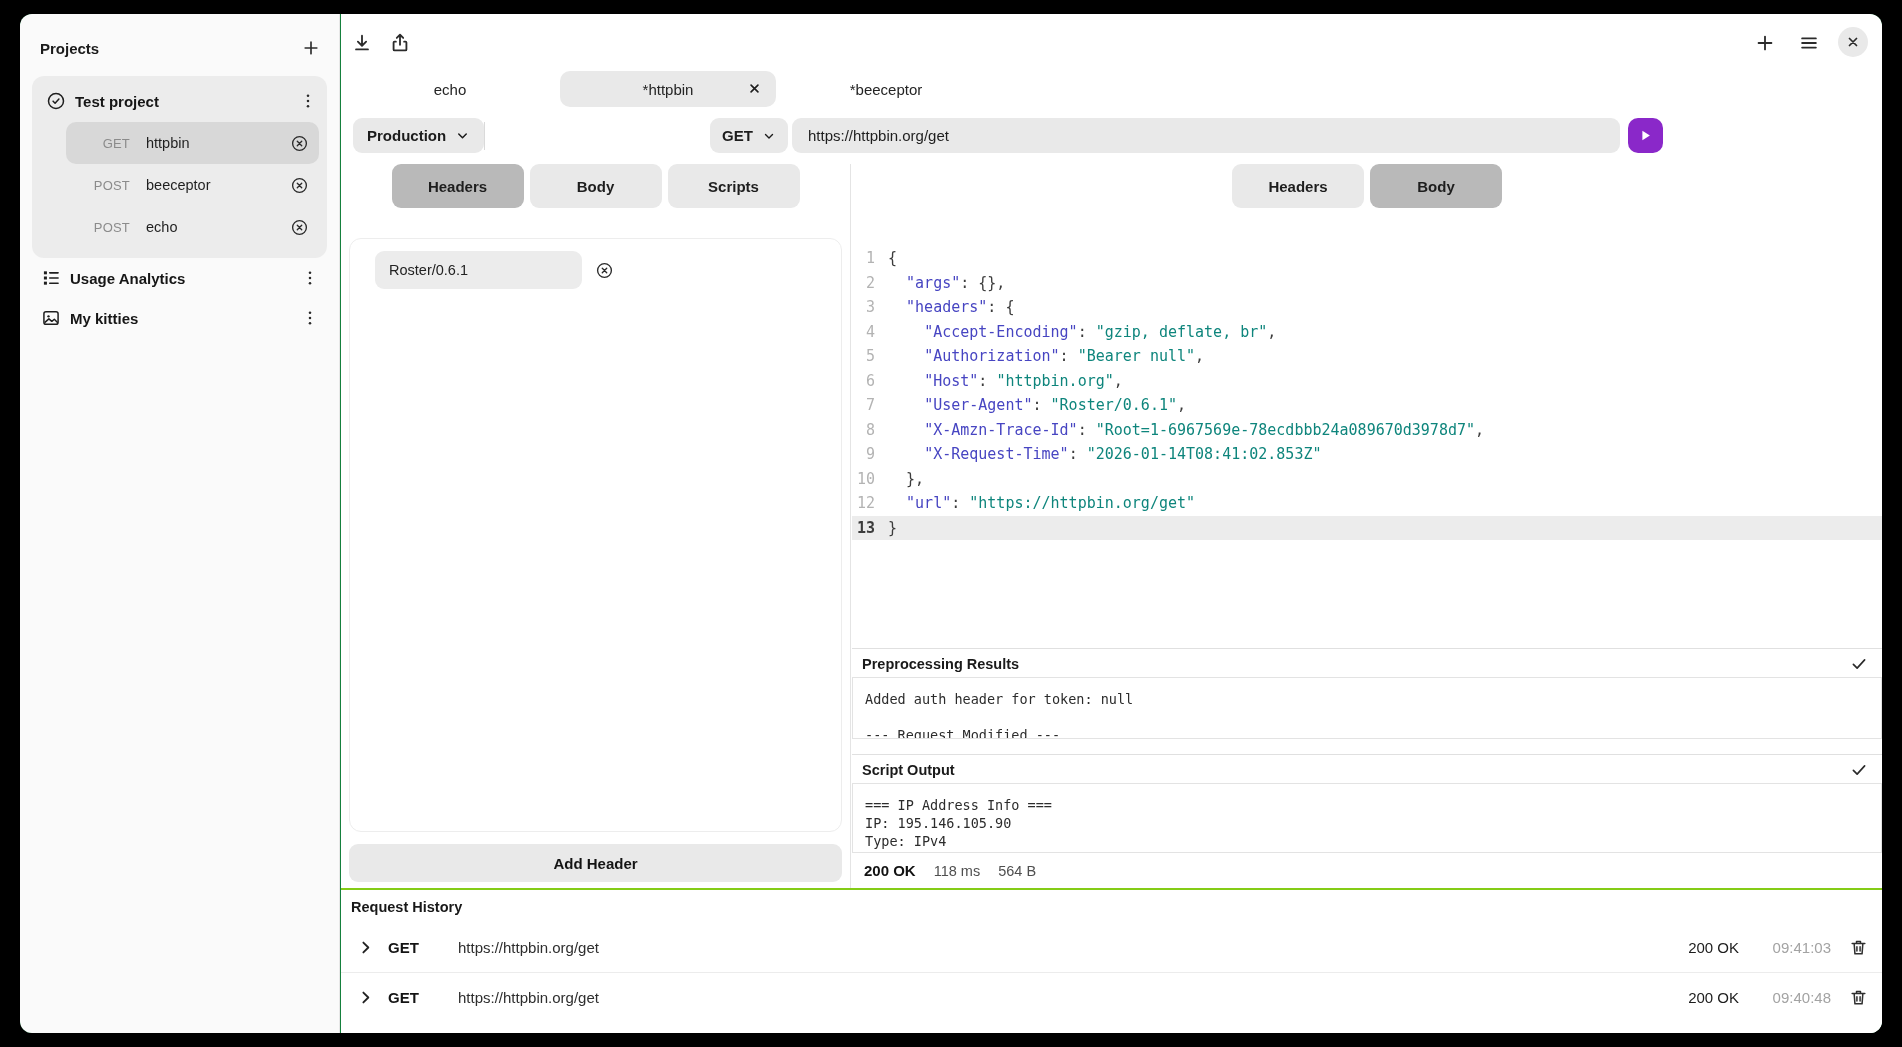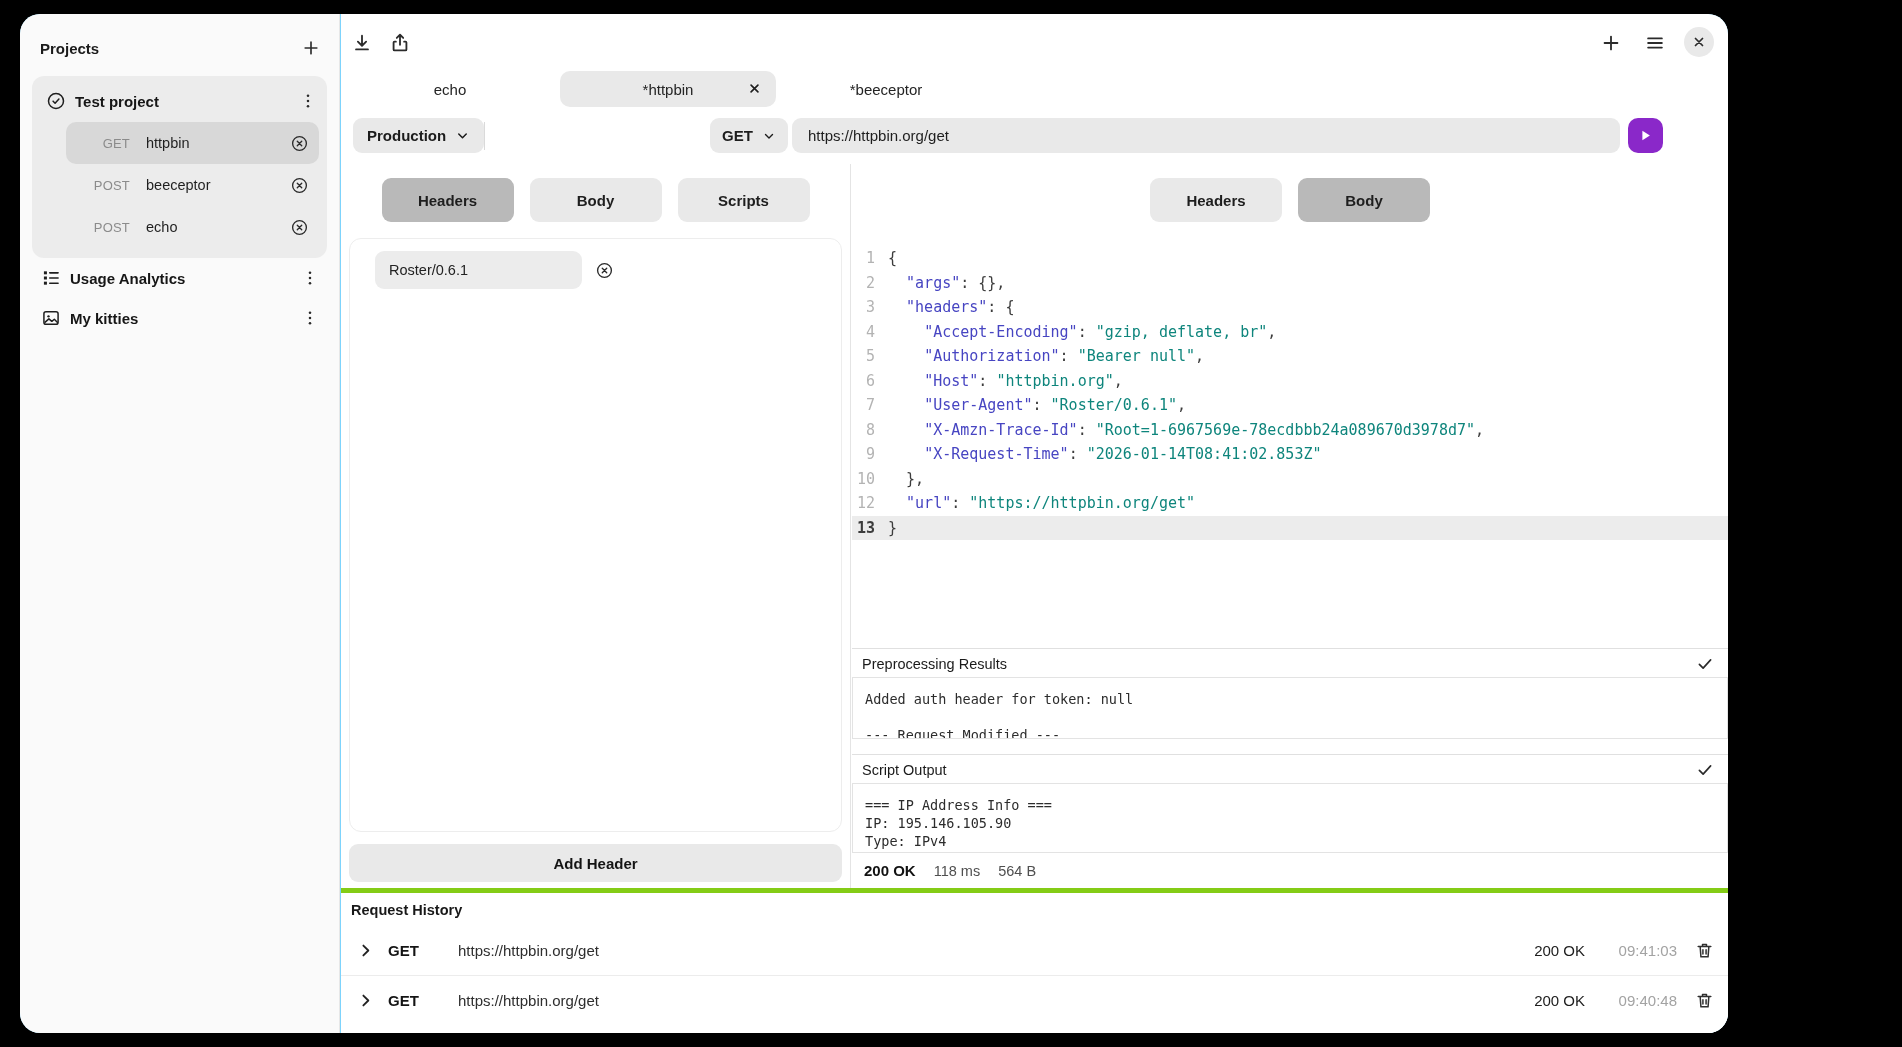--- a/index.html
+++ b/index.html
@@ -7,22 +7,22 @@
   body {
     background:#000;
     font-family:"Liberation Sans", sans-serif;
     position:relative;
     color:#1c1c1c;
     overflow:hidden;
   }
   svg { display:block; }
 
   .window {
-    position:absolute; left:20px; top:14px; width:1708px; height:1019px;
-    background:#7dd3fc; border-radius:20px; overflow:hidden;
+    position:absolute; left:20px; top:14px; width:1862px; height:1019px;
+    background:#15803d; border-radius:12px; overflow:hidden;
   }
 
   
   .sidebar {
     position:absolute; left:0; top:0; width:320px; height:100%;
     background:#fafafa; border-right:1px solid #e7e7e7;
   }
   .sb-header { display:flex; align-items:center; justify-content:space-between; padding:24px 18px 10px 20px; }
   .sb-title { font-size:15px; font-weight:700; color:#1b1b1b; }
   .icon-plain { color:#2d2d2d; cursor:pointer; }
@@ -78,21 +78,21 @@
   }
   .send-btn {
     position:absolute; left:1287px; top:0; width:35px; height:35px;
     background:#8a28c9; border:none; border-radius:10px;
     display:flex; align-items:center; justify-content:center; cursor:pointer;
   }
 
   .panels { position:absolute; top:150px; left:0; right:0; bottom:145px; }
 
   .req-panel { position:absolute; left:0; top:0; bottom:0; width:510px; border-right:1px solid #e4e4e4; }
-  .seg-tabs { display:flex; justify-content:center; gap:16px; margin-top:14px; }
+  .seg-tabs { display:flex; justify-content:center; gap:6px; }
   .seg-tab {
     width:132px; height:44px; display:flex; align-items:center; justify-content:center;
     background:#e9e9e9; border:none; border-radius:9px;
     font-family:inherit; font-size:15px; font-weight:600; color:#1e1e1e; cursor:pointer;
   }
   .seg-tab.active { background:#b9b9b9; font-weight:700; }
 
   .hdr-card {
     position:absolute; left:8px; right:8px; top:74px; bottom:56px;
     background:#fff; border:1px solid #ededed; border-radius:12px; padding:12px;
@@ -122,36 +122,36 @@
   .lc { margin-left:13px; }
   .tk-k { color:#4745c2; }
   .tk-s { color:#0e857c; }
   .tk-p { color:#3c3c3c; }
 
   .sect { position:absolute; left:0; right:0; }
   .sect-pre { top:484px; }
   .sect-script { top:590px; }
   .sect-header { display:flex; align-items:center; justify-content:space-between;
     border-top:1px solid #e0e0e0; padding:6px 14px 4px 10px; }
-  .sect-title { font-size:14.5px; font-weight:400; color:#1a1a1a; }
+  .sect-title { font-size:14.5px; font-weight:700; color:#1a1a1a; }
   .sect-box {
     border:1px solid #e3e3e3; background:#fff; overflow:hidden; padding:12px 12px;
     font-family:"DejaVu Sans Mono", monospace; font-size:13.5px; line-height:18px;
     color:#2c2c2c; white-space:pre;
   }
   .sect-pre .sect-box { height:62px; }
   .sect-script .sect-box { height:70px; }
 
   .status-row { position:absolute; left:12px; bottom:9px; display:flex; align-items:baseline; }
   .status-code { font-size:15px; font-weight:700; color:#111; }
   .status-meta { font-size:14.5px; color:#4f4f4f; margin-left:18px; }
 
   .history {
     position:absolute; left:321px; right:0; bottom:0; height:145px;
-    background:#fff; border-top:5px solid #84cc16;
+    background:#fff; border-top:2px solid #84cc16;
   }
   .hist-title { padding:9px 0 0 10px; font-size:14.5px; font-weight:700; color:#181818; }
   .hist-rows { margin-top:7px; }
   .hist-row { display:flex; align-items:center; height:50px; padding:0 14px 0 16px; }
   .hist-row + .hist-row { border-top:1px solid #ececec; }
   .hist-chevron { color:#2a2a2a; }
   .hist-method { width:70px; margin-left:14px; font-size:15px; font-weight:700; color:#141414; }
   .hist-url { flex:1; font-size:15px; color:#2e2e2e; }
   .hist-status { font-size:15px; color:#1d1d1d; }
   .hist-time { width:76px; margin-left:16px; text-align:right; font-size:15px; color:#a3a3a3; }

